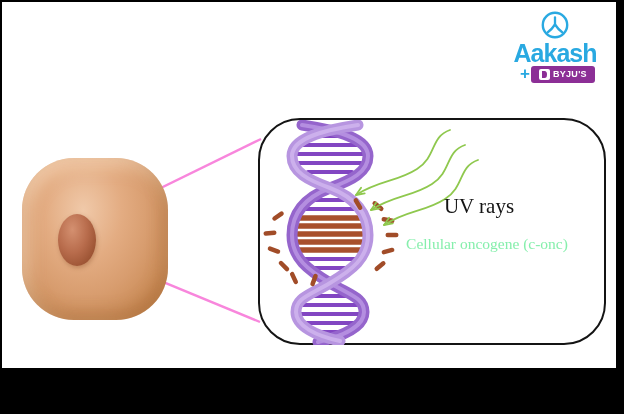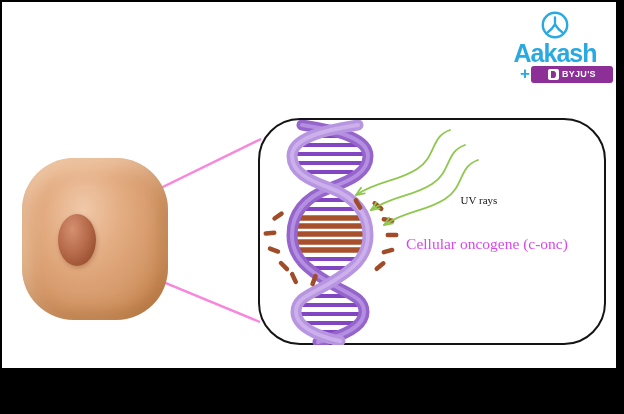--- a/index.html
+++ b/index.html
@@ -10,21 +10,21 @@
   
   .logo{position:absolute;left:500px;top:8px;width:110px;height:80px;z-index:6;}
   .logo-circle{position:absolute;left:40px;top:2px;}
   .brand-name{position:absolute;left:5px;top:31px;width:100px;text-align:center;
               font-family:"Liberation Sans",sans-serif;font-weight:bold;font-size:25px;
               letter-spacing:-1px;color:#29a9e1;}
   .badge-row{position:absolute;left:20px;top:56px;display:flex;align-items:center;}
   .plus{font-family:"Liberation Sans",sans-serif;font-weight:bold;font-size:17px;
         color:#29a9e1;margin-right:1px;}
   .byjus-pill{display:flex;align-items:center;gap:3px;background:#8c2f96;border-radius:3px;
-              padding:3px 17px;height:11px;}
+              padding:3px 8px;height:11px;}
   .byjus-app{width:11px;height:11px;background:#fff;border-radius:2px;display:flex;
              align-items:center;justify-content:center;}
   .byjus-app i{display:block;width:5px;height:7px;background:#8c2f96;
                border-radius:0 60% 60% 0;}
   .byjus-label{font-family:"Liberation Sans",sans-serif;font-weight:bold;font-size:9px;
                color:#fff;letter-spacing:.3px;}
 
   
   .cell{position:absolute;left:22px;top:158px;width:146px;height:162px;border-radius:52px;
         z-index:3;
@@ -38,23 +38,23 @@
            box-shadow:1px 2px 4px rgba(130,70,35,.35);}
 
   
   .pointer-svg{position:absolute;left:0;top:0;z-index:2;}
   .zoom-box{position:absolute;left:258px;top:118px;width:344px;height:223px;
             border:2.6px solid #141414;border-radius:42px;background:#fff;z-index:4;}
   .box-art{position:absolute;left:260px;top:120px;z-index:5;}
 
   
   .uv-label{position:absolute;left:429px;top:194px;width:100px;text-align:center;
-            font-size:11px;color:#141414;z-index:6;}
+            font-size:21px;color:#141414;z-index:6;}
   .onc-label{position:absolute;left:406px;top:235px;width:162px;text-align:center;
-             font-size:15.5px;line-height:17.5px;color:#d946ef;z-index:6;}
+             font-size:15.5px;line-height:17.5px;color:#86efac;z-index:6;}
 </style>
 </head>
 <body>
 
 <div class="stage">
   <div class="page"></div>
 
   <svg class="pointer-svg" width="624" height="414" viewBox="0 0 624 414">
     <line x1="77" y1="229" x2="261" y2="139" stroke="#f886dc" stroke-width="2.4"></line>
     <line x1="76" y1="246" x2="260" y2="322" stroke="#f886dc" stroke-width="2.4"></line>

